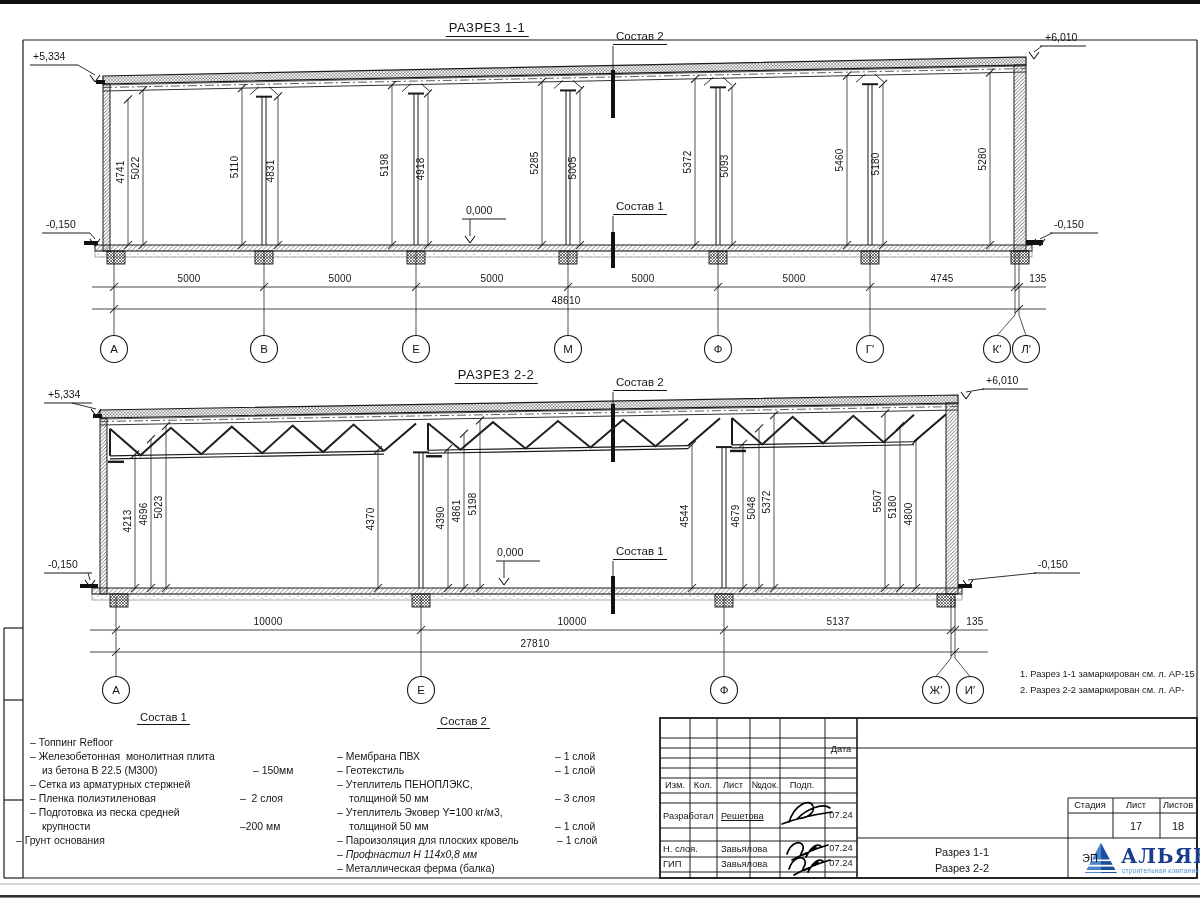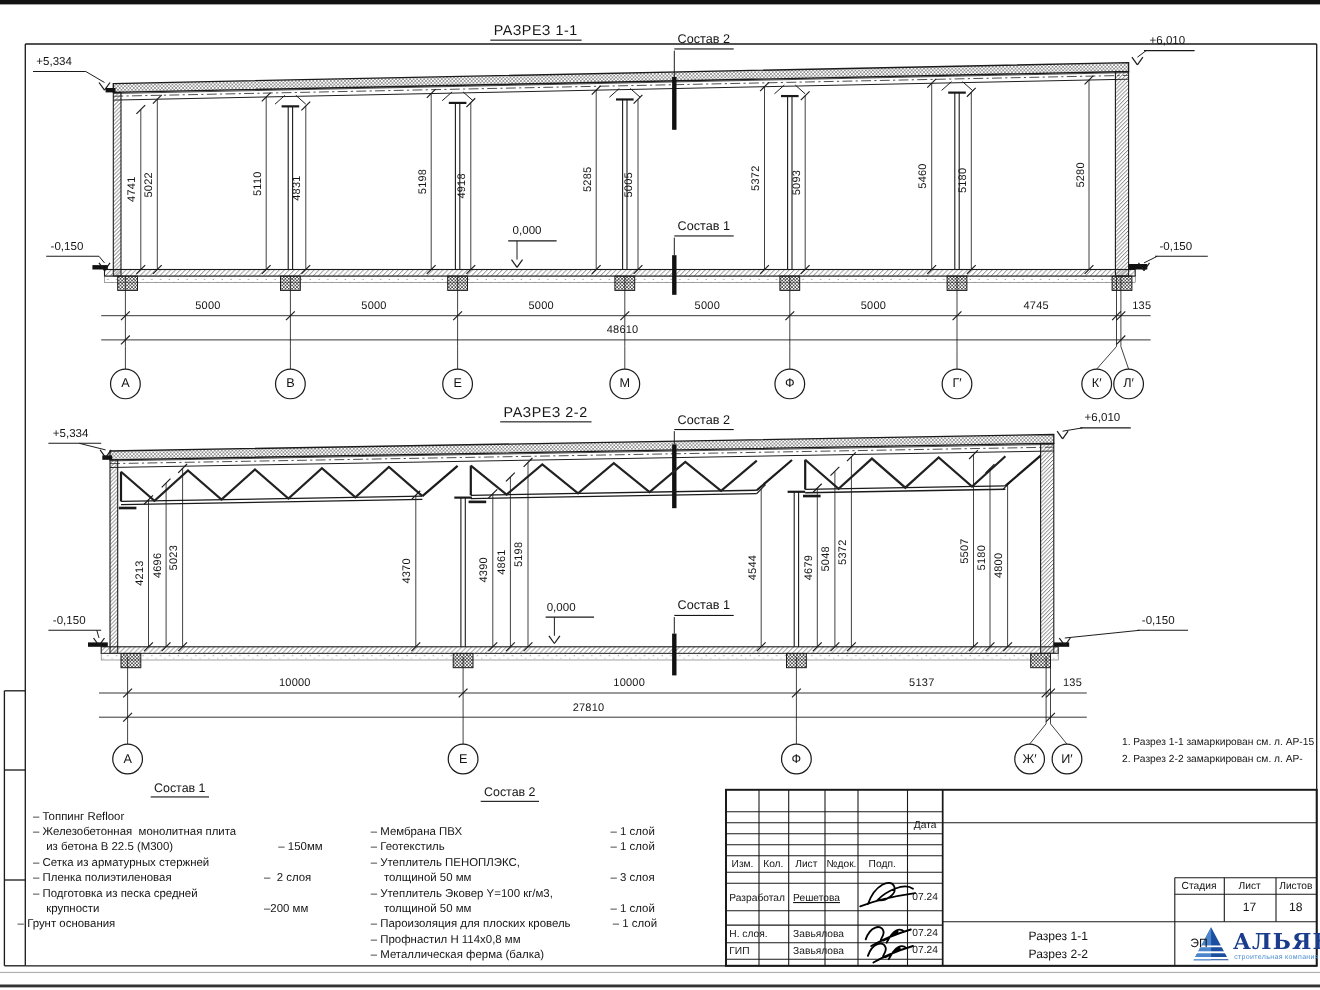--- a/index.html
+++ b/index.html
@@ -486,21 +486,21 @@
     <div class="lbl list" style="left: 337px; top: 766px;">– Геотекстиль</div>
     <div class="lbl list" style="left: 555px; top: 766px;">– 1 слой</div>
     <div class="lbl list" style="left: 337px; top: 780px;">– Утеплитель ПЕНОПЛЭКС,</div>
     <div class="lbl list" style="left: 349px; top: 794px;">толщиной 50 мм</div>
     <div class="lbl list" style="left: 555px; top: 794px;">– 3 слоя</div>
     <div class="lbl list" style="left: 337px; top: 808px;">– Утеплитель Эковер Y=100 кг/м3,</div>
     <div class="lbl list" style="left: 349px; top: 822px;">толщиной 50 мм</div>
     <div class="lbl list" style="left: 555px; top: 822px;">– 1 слой</div>
     <div class="lbl list" style="left: 337px; top: 836px;">– Пароизоляция для плоских кровель</div>
     <div class="lbl list" style="left: 557px; top: 836px;">– 1 слой</div>
-    <div class="lbl list" style="left: 337px; top: 850px;">– Профнастил Н 114х0,8 мм</div>
+    <div class="lbl list" style="left: 337px; top: 850px; font-style: italic;">– Профнастил Н 114х0,8 мм</div>
     <div class="lbl list" style="left: 337px; top: 864px;">– Металлическая ферма (балка)</div>
     <div class="lbl tb ctr" style="left: 675px; top: 786px;">Изм.</div>
     <div class="lbl tb ctr" style="left: 703px; top: 786px;">Кол.</div>
     <div class="lbl tb ctr" style="left: 733px; top: 786px;">Лист</div>
     <div class="lbl tb ctr" style="left: 765px; top: 786px;">№док.</div>
     <div class="lbl tb ctr" style="left: 802px; top: 786px;">Подп.</div>
     <div class="lbl tb ctr" style="left: 841px; top: 750px;">Дата</div>
     <div class="lbl tb" style="left: 663px; top: 812px;">Разработал</div>
     <div class="lbl tb" style="left: 721px; top: 812px; text-decoration: underline;">Решетова</div>
     <div class="lbl tb ctr" style="left: 841px; top: 816px;">07.24</div>

